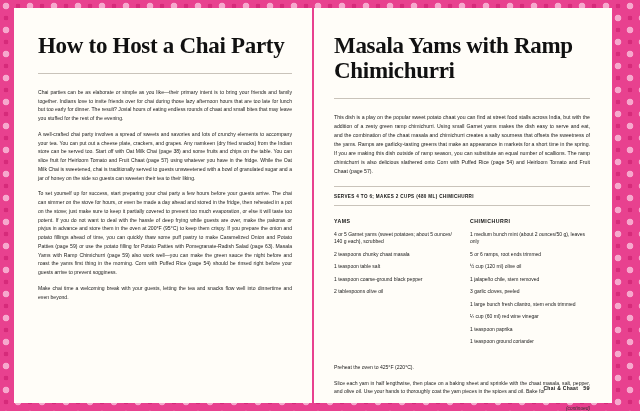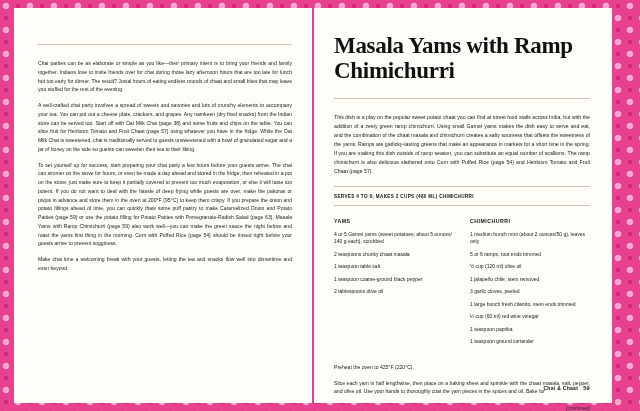--- a/index.html
+++ b/index.html
@@ -155,20 +155,21 @@
   }
 </style>
 </head>
 <body>
 
 <div id="page-bg"></div>
 
 <div id="spread">
 
   <div class="page page-left">
+    <h1 class="title">How to Host a Chai Party</h1>
     <hr class="title-rule">
     <p class="body">Chai parties can be as elaborate or simple as you like—their primary intent is to bring your friends and family together. Indians love to invite friends over for chai during those lazy afternoon hours that are too late for lunch but too early for dinner. The result? Jovial hours of eating endless rounds of chaat and small bites that may leave you stuffed for the rest of the evening.</p>
     <p class="body">A well-crafted chai party involves a spread of sweets and savories and lots of crunchy elements to accompany your tea. You can put out a cheese plate, crackers, and grapes. Any namkeen (dry fried snacks) from the Indian store can be served too. Start off with Oat Milk Chai (page 38) and some fruits and chips on the table. You can slice fruit for Heirloom Tomato and Fruit Chaat (page 57) using whatever you have in the fridge. While the Oat Milk Chai is sweetened, chai is traditionally served to guests unsweetened with a bowl of granulated sugar and a jar of honey on the side so guests can sweeten their tea to their liking.</p>
     <p class="body">To set yourself up for success, start preparing your chai party a few hours before your guests arrive. The chai can simmer on the stove for hours, or even be made a day ahead and stored in the fridge, then reheated in a pot on the stove; just make sure to keep it partially covered to prevent too much evaporation, or else it will taste too potent. If you do not want to deal with the hassle of deep frying while guests are over, make the pakoras or pivjus in advance and store them in the oven at 200°F (95°C) to keep them crispy. If you prepare the onion and potato fillings ahead of time, you can quickly thaw some puff pastry to make Caramelized Onion and Potato Patties (page 59) or use the potato filling for Potato Patties with Pomegranate-Radish Salad (page 63). Masala Yams with Ramp Chimichurri (page 59) also work well—you can make the green sauce the night before and roast the yams first thing in the morning. Corn with Puffed Rice (page 54) should be rinsed right before your guests arrive to prevent sogginess.</p>
     <p class="body">Make chai time a welcoming break with your guests, letting the tea and snacks flow well into dinnertime and even beyond.</p>
   </div>
 
   <div class="spine-shadow"></div>
 
   <div class="page page-right">

